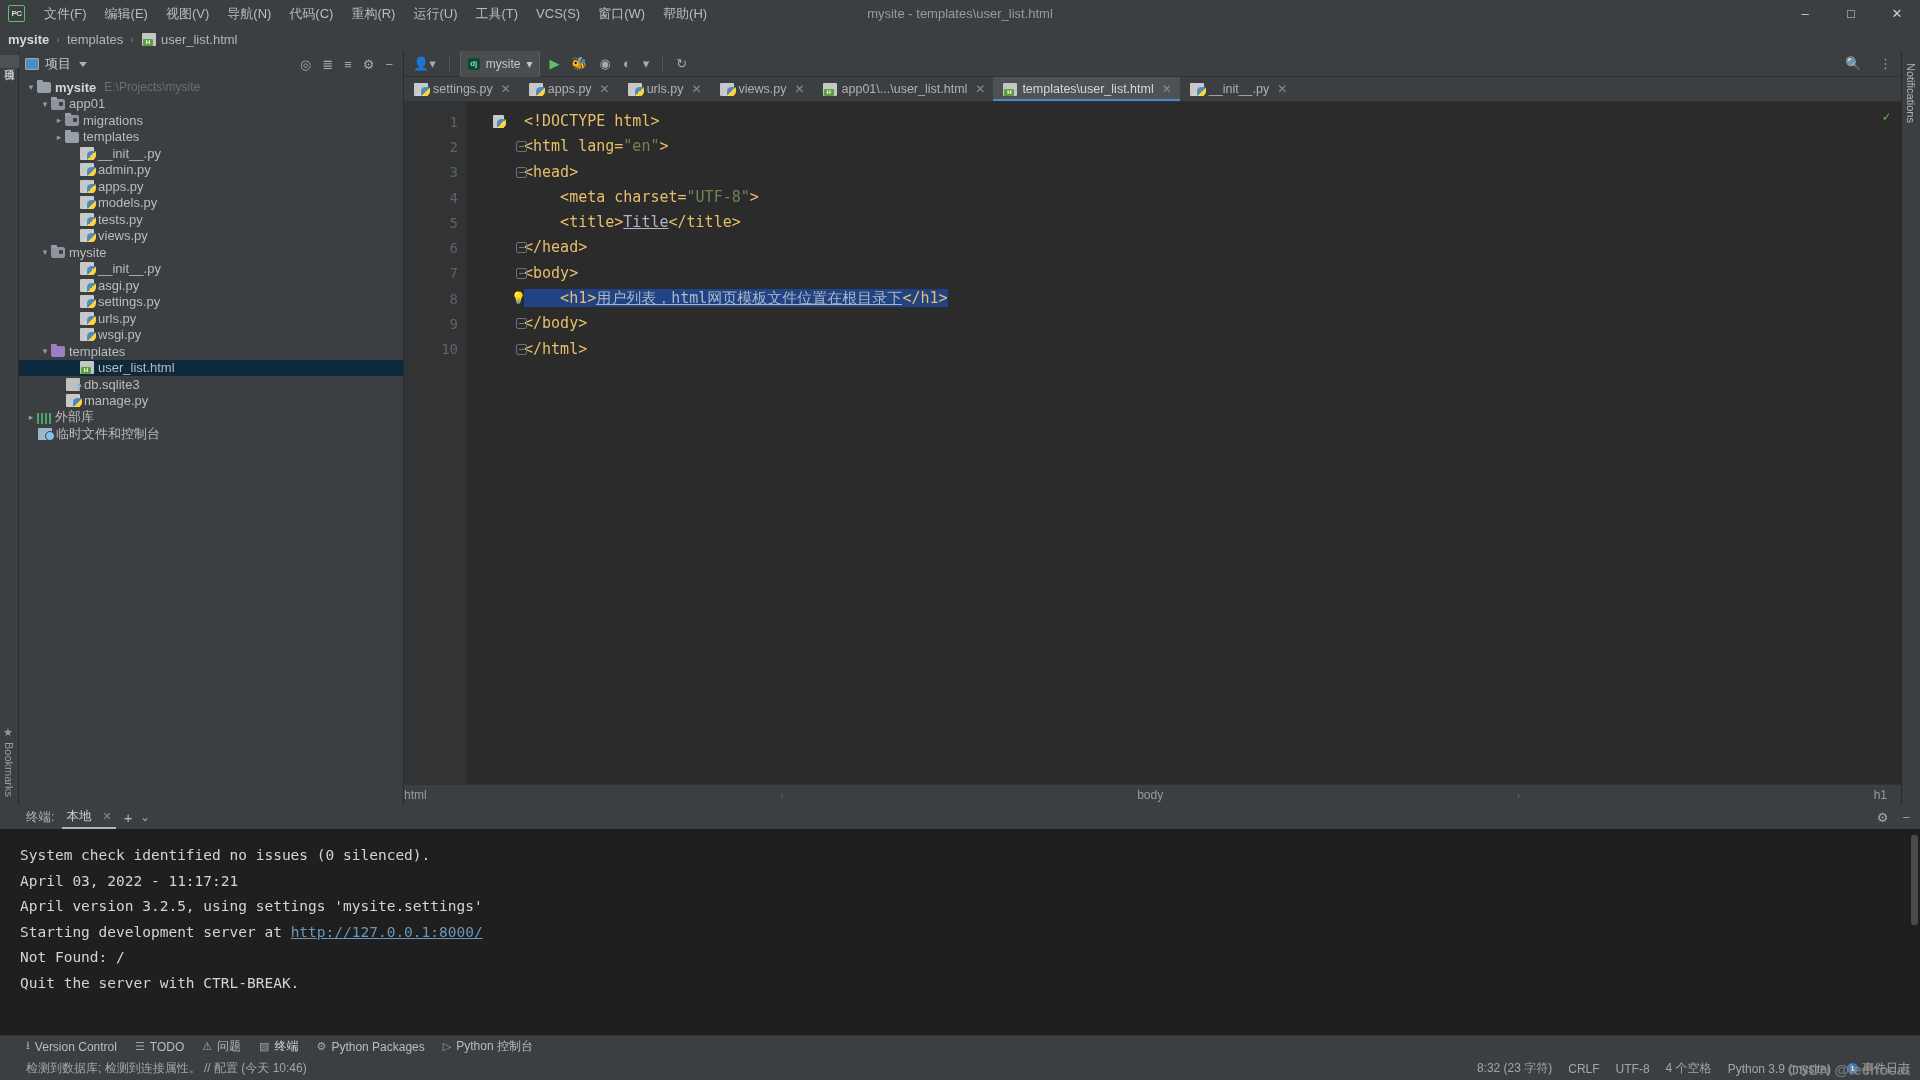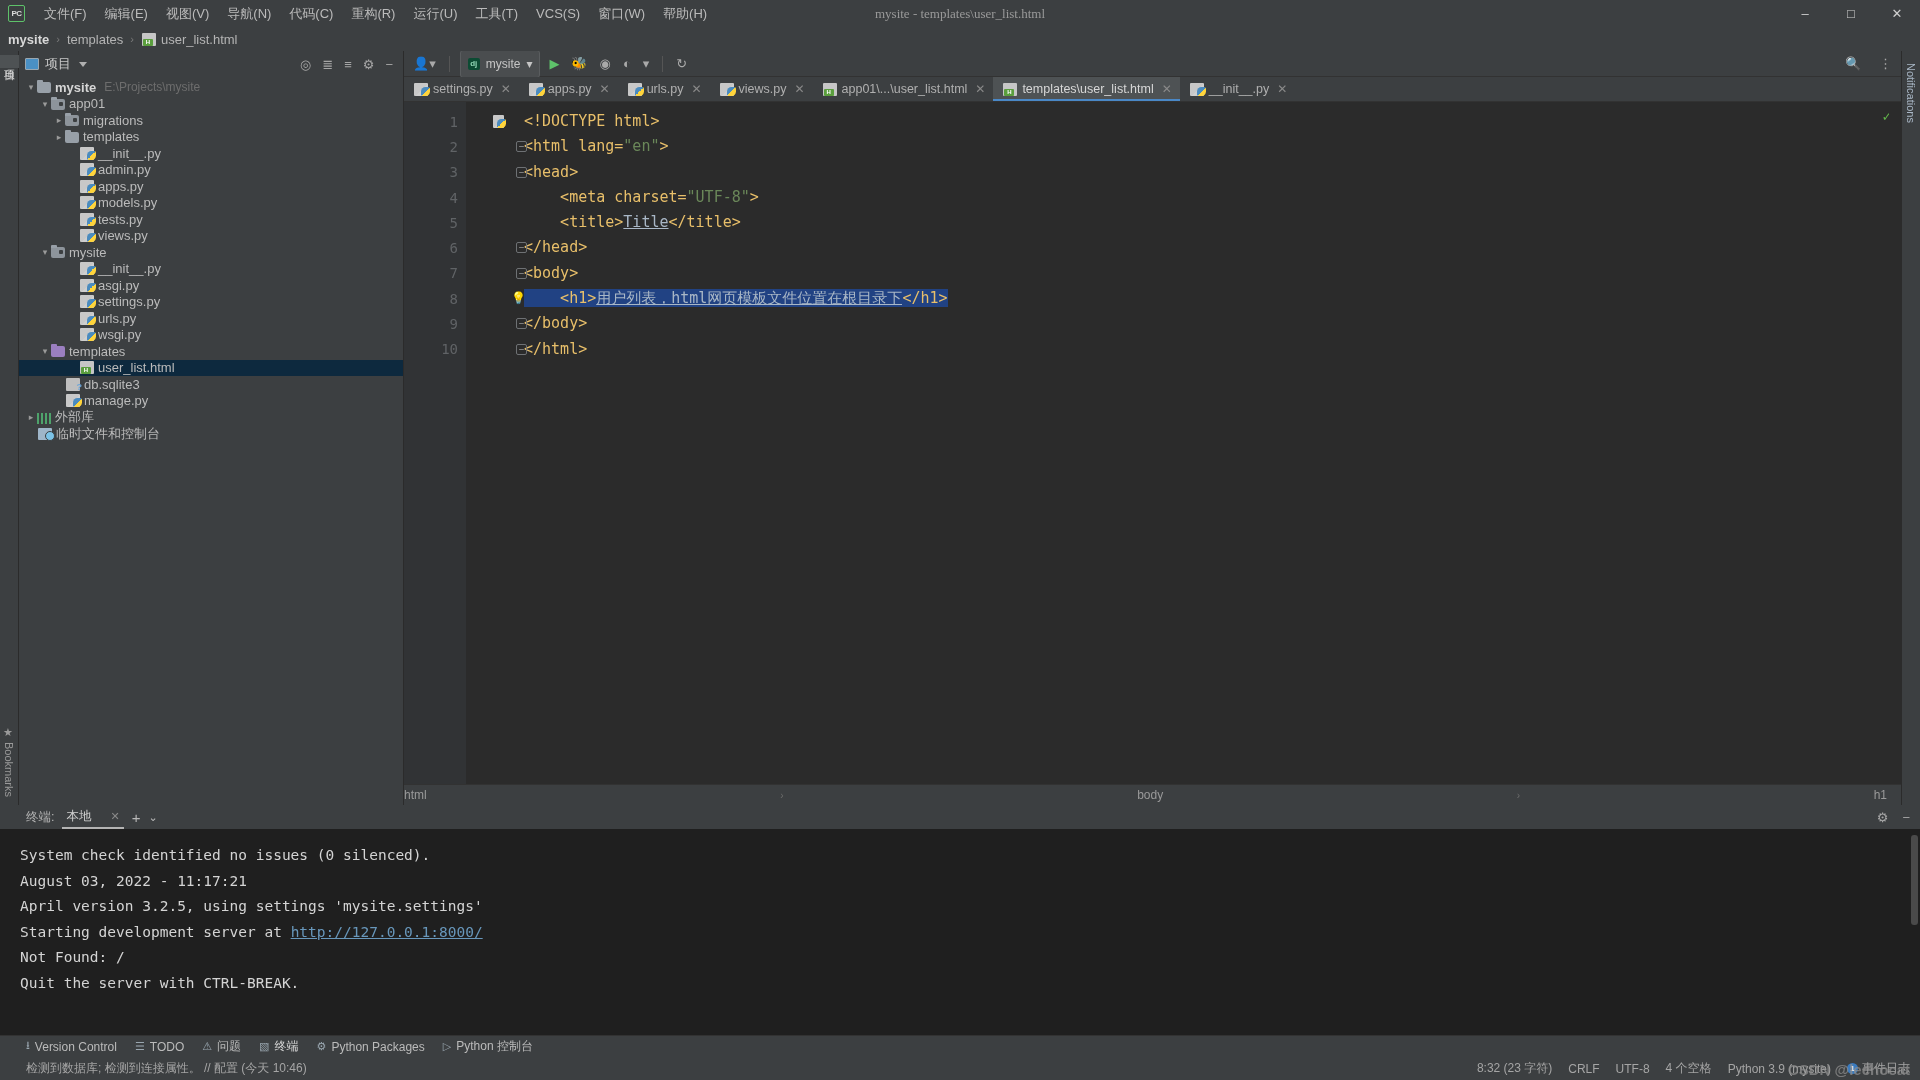--- a/index.html
+++ b/index.html
@@ -38,21 +38,20 @@
     color: #bbbbbb; font-size: 13px;
     padding: 3px 9px;
     white-space: nowrap;
     cursor: default;
   }
   .win-title {
     position: absolute; left: 0; right: 0;
     text-align: center;
     color: #9a9a9a; font-size: 13px;
     pointer-events: none;
-    font-family: Liberation Serif, serif;
   }
   .win-btns {
     margin-left: auto; display: flex; height: 100%;
     position: relative; z-index: 2;
   }
   .win-btn {
     width: 46px; height: 27px;
     display: flex; align-items: center; justify-content: center;
     color: #cfcfcf; font-size: 13px;
   }
@@ -302,21 +301,21 @@
 
   
   .terminal { flex: 0 0 230px; display:flex; flex-direction:column; background:#3c3f41; }
   .term-head {
     height: 24px; flex:0 0 24px; display:flex; align-items:center;
     padding-left: 26px; gap: 8px; position: relative;
   }
   .term-label { color:#b4b4b4; font-size:12.5px; }
   .term-tab {
     color:#d0d0d0; font-size:12.5px; padding: 2px 4px 4px; position:relative;
-    display:flex; align-items:center; gap:19px;
+    display:flex; align-items:center; gap:11px;
   }
   .term-tab::after {
     content:""; position:absolute; left:0; right:0; bottom:0; height:2px; background:#b4b4b4;
   }
   .term-tab .x { color:#8a8a8a; font-size:11px; }
   .term-plus { color:#b8b8b8; font-size:15px; }
   .term-chev { color:#b8b8b8; font-size:11px; }
   .term-right { margin-left:auto; display:flex; gap:14px; padding-right:10px; }
   .term-body {
     flex: 1 1 auto; background:#1f1f1f; color:#d4d4d4;
@@ -661,21 +660,21 @@
       <span class="term-right">
         <span class="icn">⚙</span>
         <span class="icn">−</span>
       </span>
     </div>
     <div class="term-body" id="termbody">
       <div class="term-scroll">
           <i></i>
         </div>
     <div>System check identified no issues (0 silenced).</div>
-        <div>August 03, 2022 - 11:17:21</div>
+        <div>April 03, 2022 - 11:17:21</div>
         <div>April version 3.2.5, using settings 'mysite.settings'</div>
         <div>Starting development server at <a href="#">http://127.0.0.1:8000/</a></div>
         <div>Not Found: /</div>
         <div>Quit the server with CTRL-BREAK.</div>
       </div>
   </div>
 
   <div class="bottombar">
     <span class="bt">
       <span class="gi">⭳</span>

